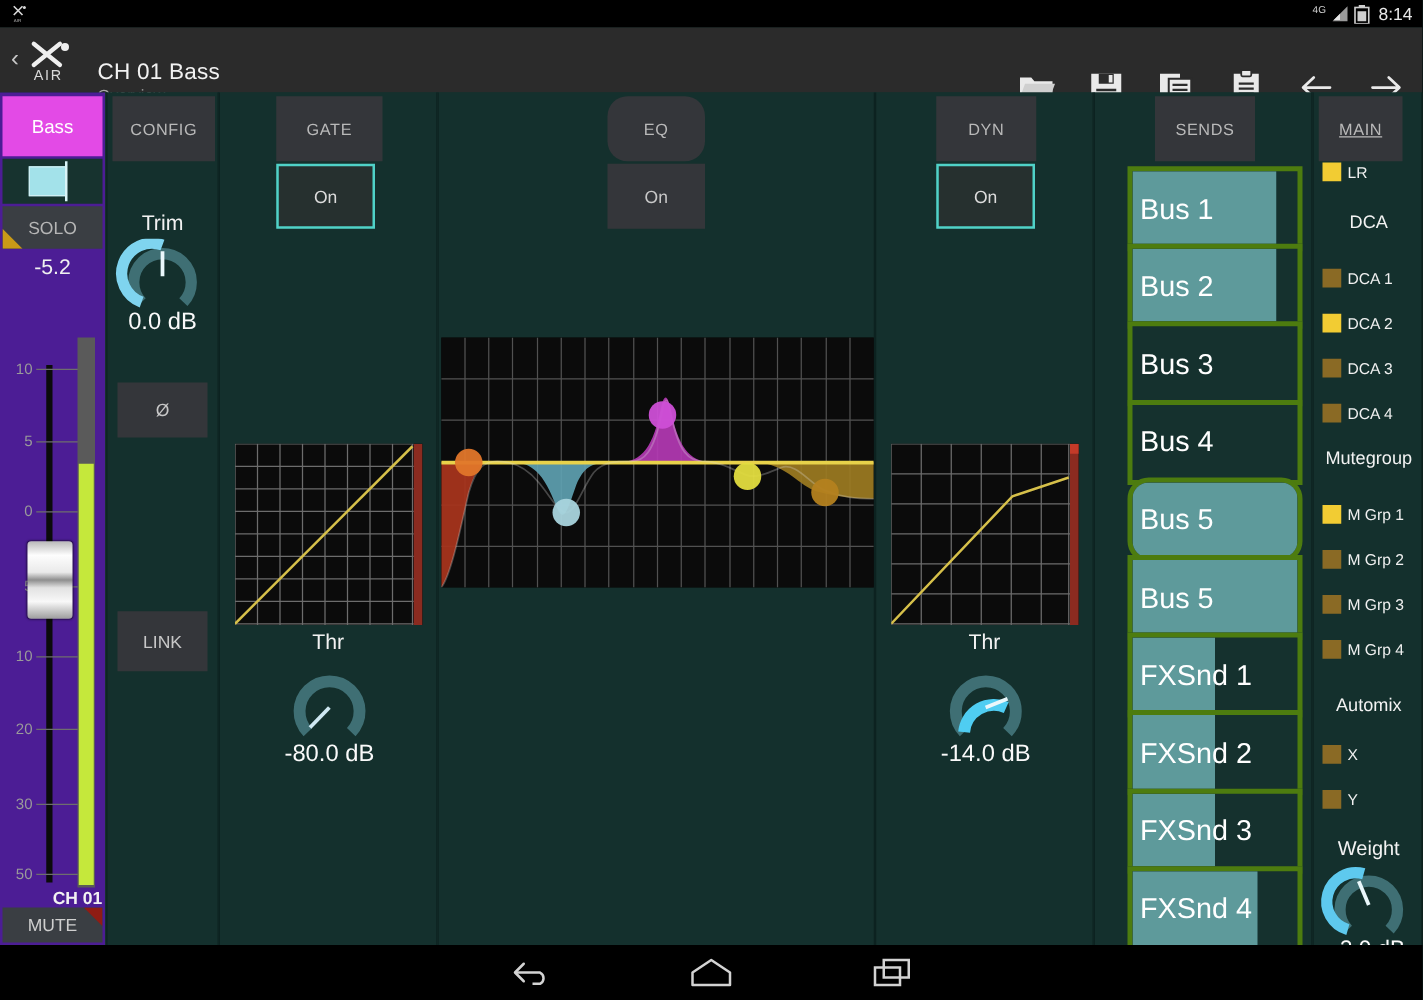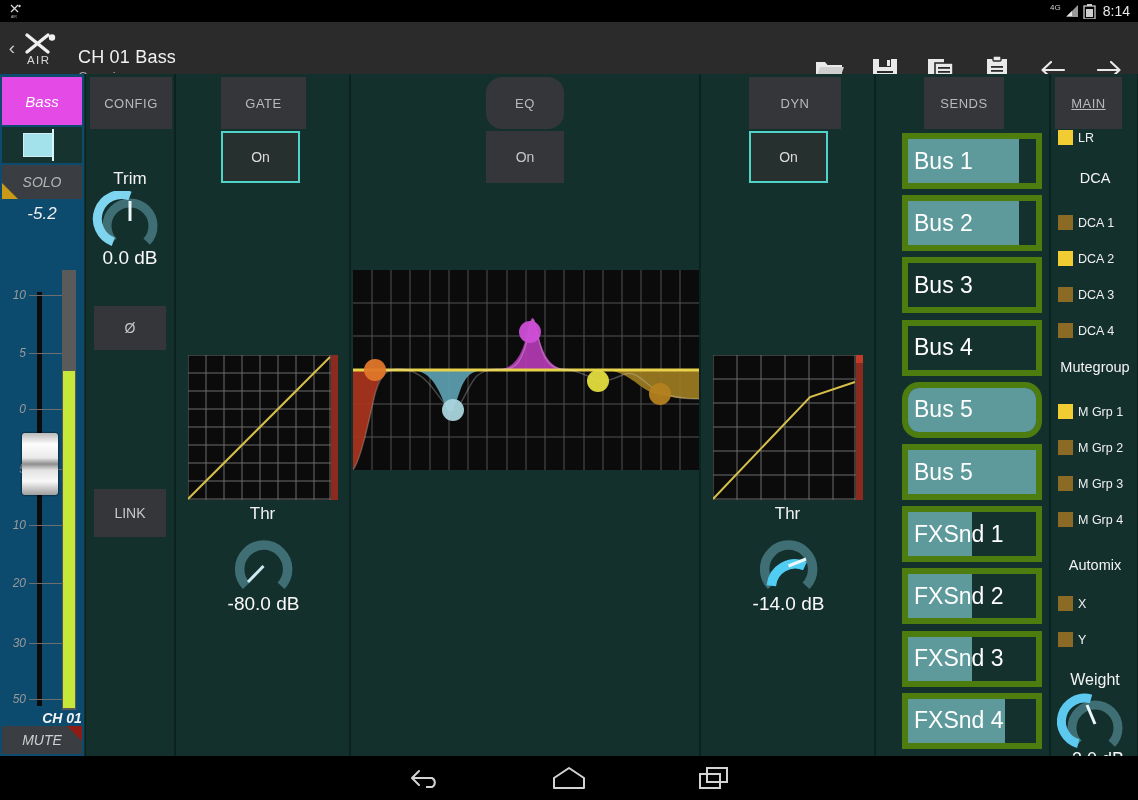--- a/index.html
+++ b/index.html
@@ -65,21 +65,21 @@
   }
   .onbtn {
     position:absolute; height:52px; background:#2c3435;
     display:flex; align-items:center; justify-content:center;
     font-size:14px; color:#dcdcdc;
   }
   .onbtn.active { border:2px solid #4fd2c8; background:#26302f; }
   .onbtn.inactive { background:#34363a; color:#c8c8c8; }
 
   
-  #strip { position:absolute; left:0; top:0; width:84px; height:696px; background:#0c4a6e;font-style:italic; }
+  #strip { position:absolute; left:0; top:0; width:84px; height:696px; background:#4c1d95; }
   .ch-name {
     position:absolute; left:2px; top:3px; width:80px; height:48px;
     background:#e34ae6; color:#fff; font-size:15px;
     display:flex; align-items:center; justify-content:center;
   }
   .ch-pan {
     position:absolute; left:2px; top:53px; width:80px; height:36px;
     background:#17332f;
   }
   .ch-pan .swatch {
@@ -145,22 +145,22 @@
   .knob-lbl { color:#f2f2f2; font-size:17px; text-align:center; }
   .knob-val { color:#fafafa; font-size:19px; text-align:center; }
 
   
   .graph { position:absolute; background:#090909; }
   .graph svg { display:block; }
   .graph-lbl { position:absolute; color:#f2f2f2; font-size:17px; text-align:center; width:100%; }
 
   
   .send-item {
-    position:absolute; left:26px; width:140px; height:56px;
-    background:#15312e; border:6px solid #4d7c0f; overflow:hidden;
+    position:absolute; left:26px; width:140px; height:68px;
+    background:#15312e; border:4px solid #4d7c0f; overflow:hidden;
   }
   .send-fill { position:absolute; left:0; top:0; height:100%; background:#5e9a9b; }
   .send-txt {
     position:absolute; left:6px; top:0; height:100%; display:flex; align-items:center;
     color:#fff; font-size:23px; white-space:nowrap;
   }
 
   
   .mn-row {
     position:absolute; left:7px; display:flex; align-items:center; gap:5px;
@@ -410,21 +410,21 @@
           <circle cx="22" cy="100" r="11" fill="#e0762a" opacity="0.95"></circle>
           <circle cx="100" cy="140" r="11" fill="#a9d4dd" opacity="0.95"></circle>
           <circle cx="177" cy="62" r="11" fill="#cd4fd6" opacity="0.95"></circle>
           <circle cx="245" cy="111" r="11" fill="#e3dd3f" opacity="0.95"></circle>
           <circle cx="307" cy="124" r="11" fill="#b4811f" opacity="0.95"></circle>
         </svg>
       </div>
     </div>
 
     <div class="panel" style="left:700px; width:175px;">
-      <div class="pnl-head" style="left:48px; width:92px;">DYN</div>
+      <div class="pnl-head" style="left:48px; width:80px;">DYN</div>
       <div class="onbtn active" style="left:48px; top:57px; width:79px;">On</div>
 
       <div class="graph" style="left:12px; top:281px; width:150px; height:145px;">
         <svg width="150" height="145" viewBox="0 0 150 145">
           <rect x="0" y="0" width="143" height="145" fill="#0b0b0b"></rect>
           <g stroke="#6d6d6d" stroke-width="1">
             <line x1="0" y1="0" x2="143" y2="0"></line>
             <line x1="0" y1="24" x2="143" y2="24"></line>
             <line x1="0" y1="48" x2="143" y2="48"></line>
             <line x1="0" y1="72" x2="143" y2="72"></line>

